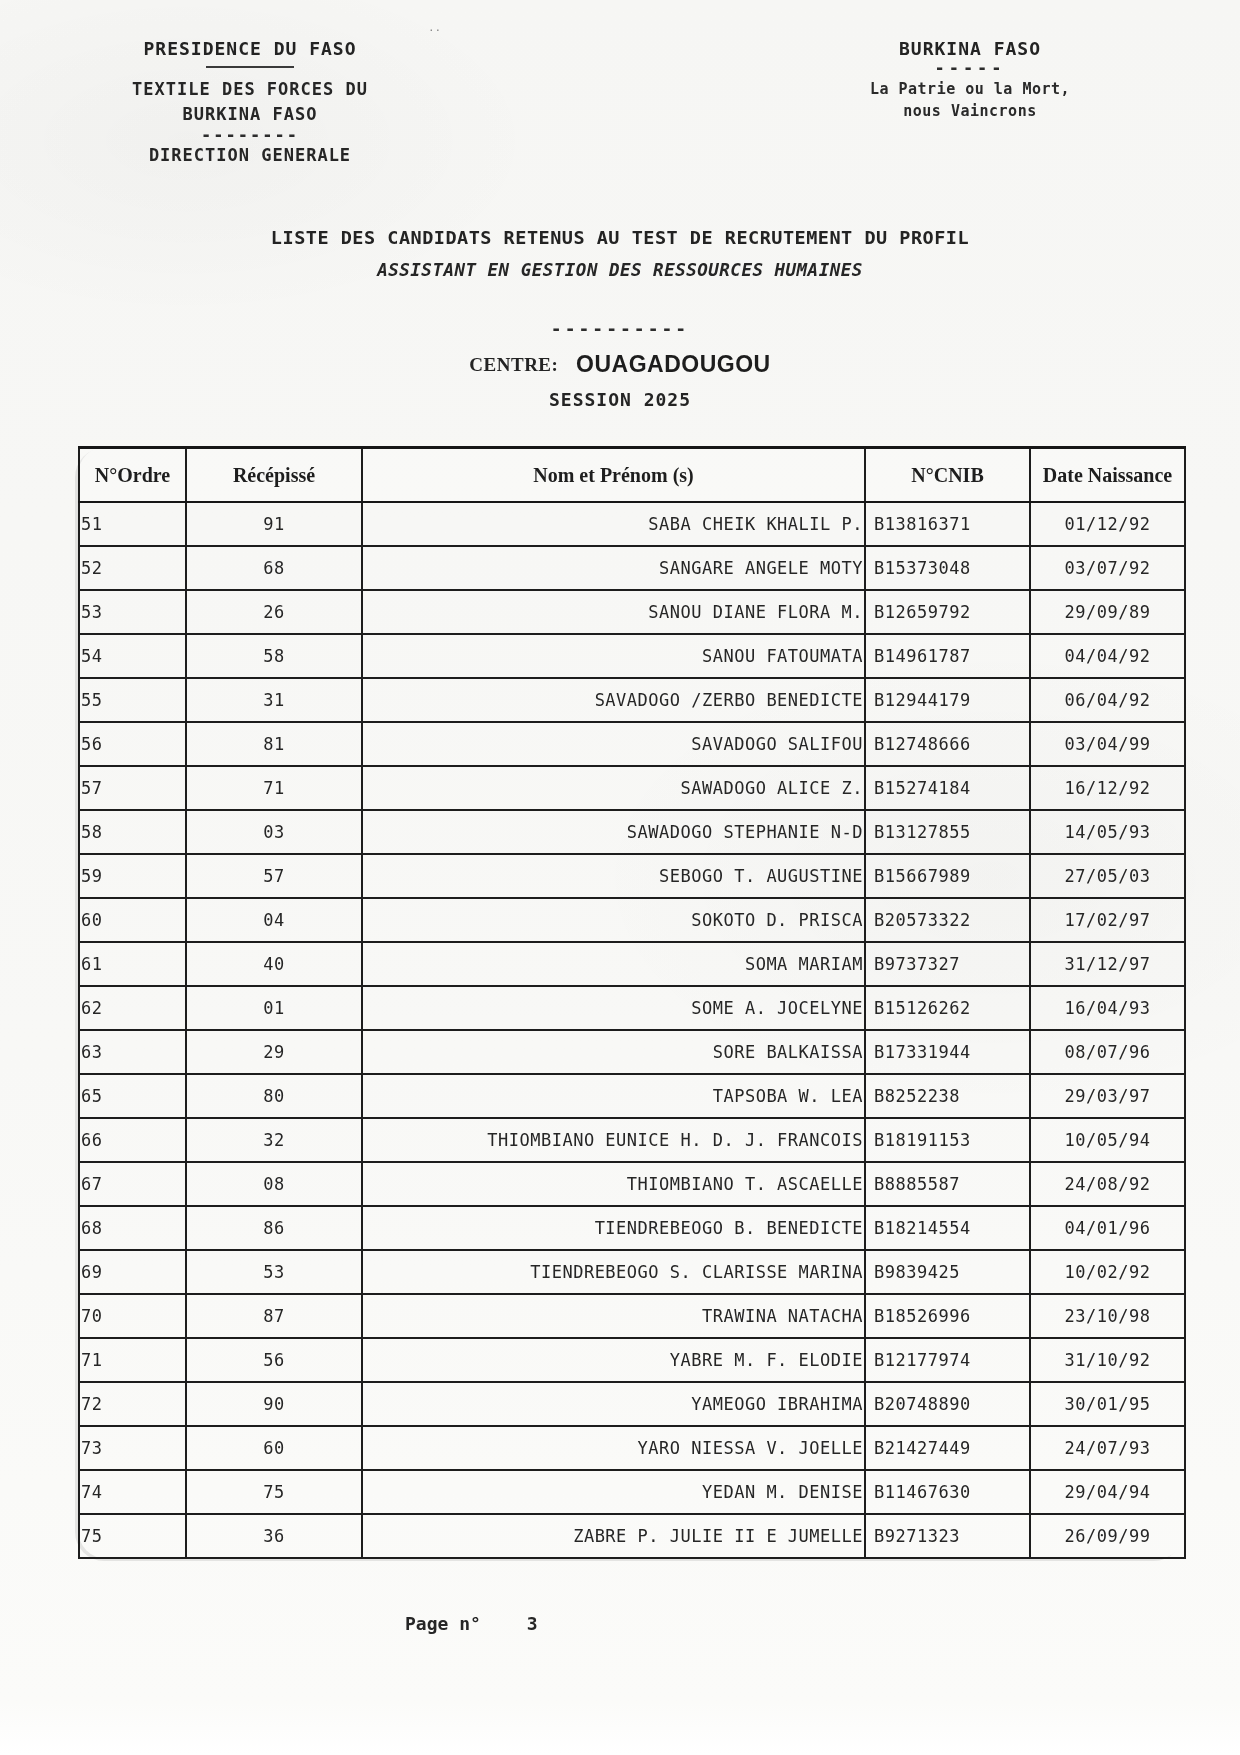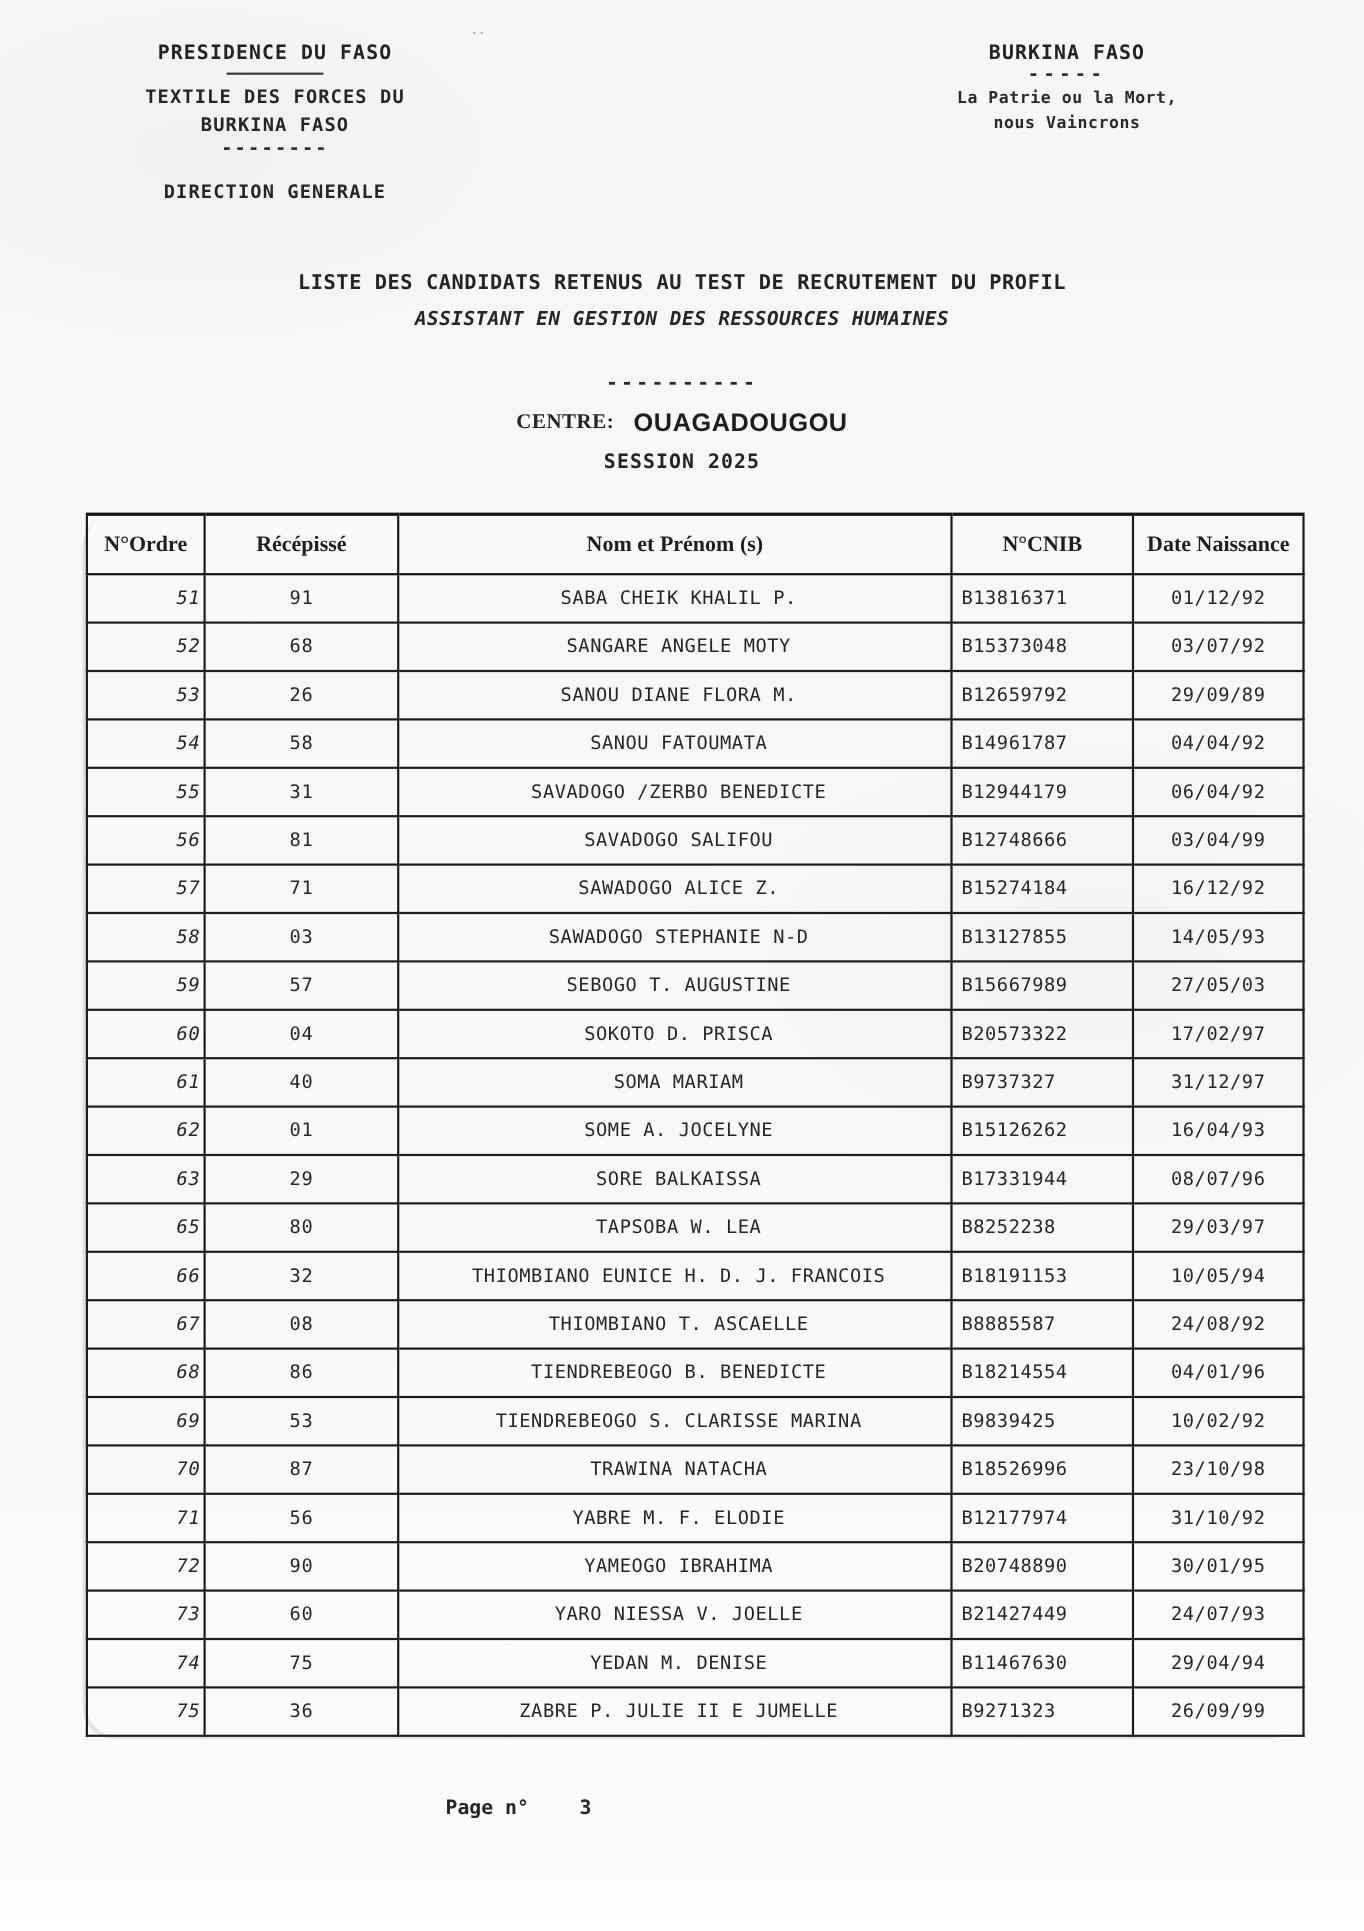--- a/index.html
+++ b/index.html
@@ -21,21 +21,21 @@
     padding-top:38px;
   }
   
   .letterhead{display:flex;justify-content:space-between;gap:20px;}
   .lh-left{margin-left:120px;width:260px;text-align:center;}
   .lh-right{margin-right:140px;width:260px;text-align:center;}
   .lh-line1{font-size:18px;font-weight:bold;letter-spacing:1px;color:#232323;}
   .lh-rule{width:88px;margin:7px auto 9px auto;border-top:2.5px solid #3a3a3a;}
   .lh-line2,.lh-line3{font-size:17px;font-weight:bold;letter-spacing:1px;line-height:1.45;color:#262626;}
   .lh-dashes{font-size:17px;font-weight:bold;letter-spacing:2px;line-height:1.1;color:#2c2c2c;}
-  .lh-line4{font-size:17px;font-weight:bold;letter-spacing:1px;margin-top:20px;color:#262626;}
+  .lh-line4{font-size:17px;font-weight:bold;letter-spacing:1px;margin-top:0;color:#262626;}
   .lh-right .lh-line1{font-size:18px;}
   .lh-right .lh-dashes{letter-spacing:4px;}
   .lh-motto{font-size:15px;font-weight:bold;letter-spacing:.5px;line-height:1.5;color:#2a2a2a;}
   
   .title-block{text-align:center;margin-top:62px;}
   .title-main{font-size:18.5px;font-weight:bold;letter-spacing:.5px;color:#232323;}
   .title-sub{font-size:17.5px;font-weight:bold;font-style:italic;letter-spacing:.5px;margin-top:12px;color:#262626;}
   .title-dashes{font-size:18px;font-weight:bold;letter-spacing:3px;margin-top:38px;color:#2c2c2c;}
   .centre-line{margin-top:12px;}
   .centre-label{font-family:"Liberation Serif", serif;font-size:19px;font-weight:bold;letter-spacing:.5px;color:#242424;vertical-align:middle;}
@@ -68,23 +68,23 @@
     text-align:center;
     background:rgba(255,255,255,0.25);
   }
   table.list td{
     height:44px;
     font-family:"DejaVu Sans Mono", monospace;
     font-size:17px;
     color:#262626;
     letter-spacing:.5px;
   }
-  td.c0{text-align:right;padding-right:3px;font-style:italic;}
+  td.c0{text-align:left;padding-right:3px;}
   td.c1{text-align:center;}
-  td.c2{text-align:center;padding-left:8px;}
+  td.c2{text-align:right;padding-left:8px;}
   td.c3{text-align:left;padding-left:8px;}
   td.c4{text-align:center;letter-spacing:1px;}
   
   .footer{margin-top:54px;margin-left:405px;font-size:18px;font-weight:bold;color:#262626;}
   .footer .page-num{margin-left:46px;}
   .speck{position:absolute;top:24px;left:428px;font-size:11px;color:#8a8a8a;}
 </style>
 </head>
 <body>
 

